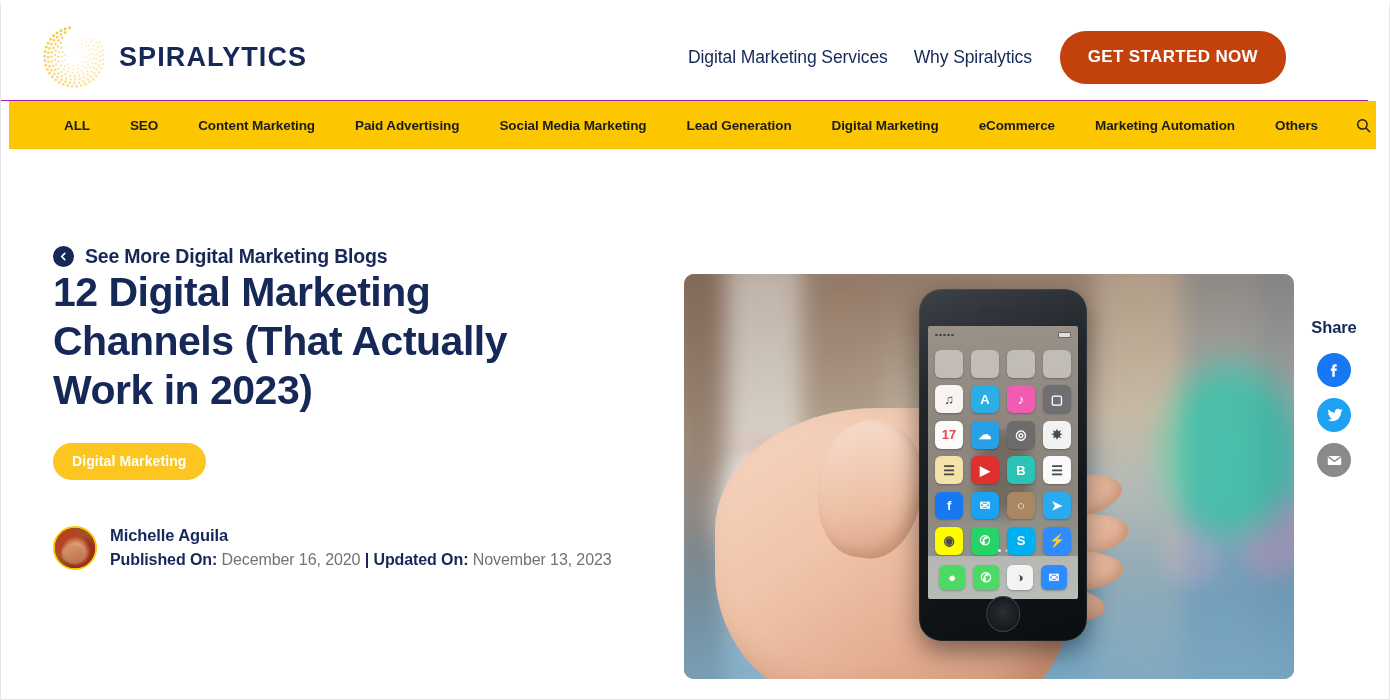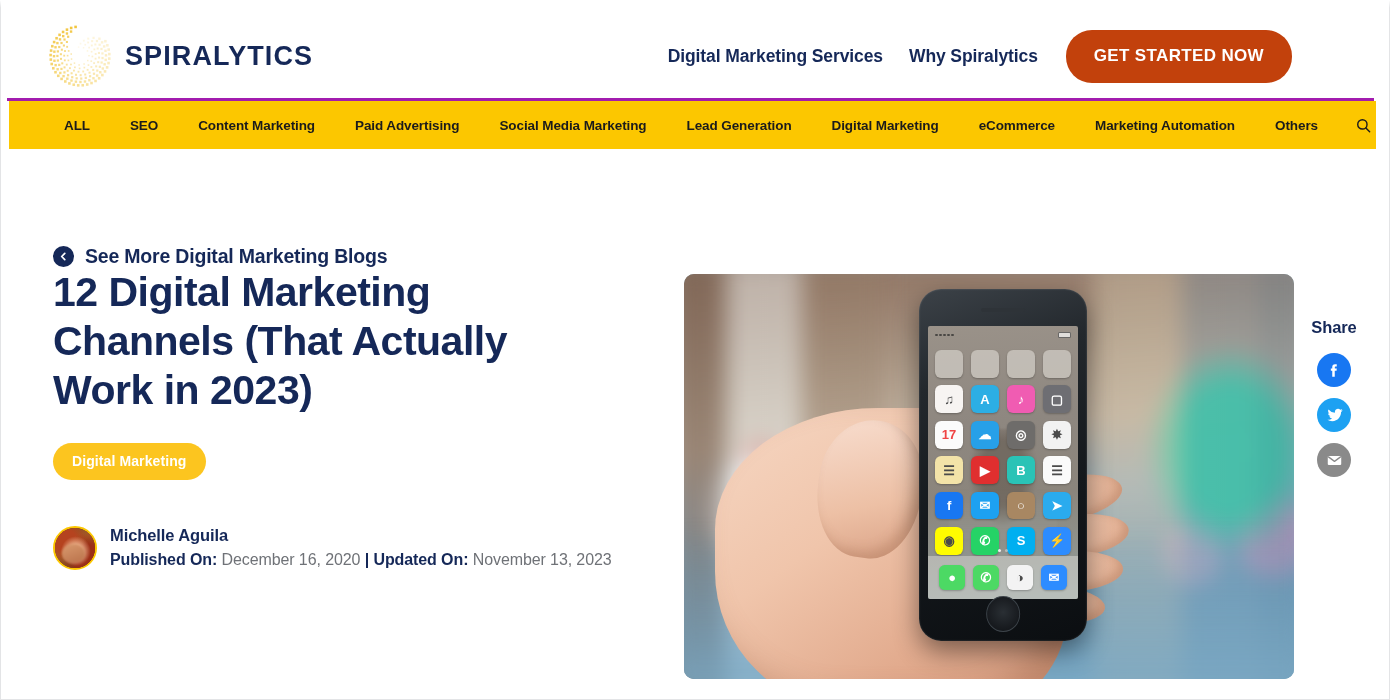--- a/index.html
+++ b/index.html
@@ -19,26 +19,26 @@
     background: #ffffff;
     border: 1px solid #e3e4e6;
     border-top-width: 8px;
     border-top-color: #ffffff;
     overflow: hidden;
   }
 
   
   .header {
     position: absolute;
-    left: 6px; top: 6px;
+    left: 0; top: 6px;
     width: 1367px; height: 87px;
     background: #ffffff;
     display: flex;
     align-items: center;
-    border-bottom: 3px solid #a21caf;
+    border-bottom: 1px solid #a21caf;
   }
 
   .brand {
     display: flex;
     align-items: center;
     margin-left: 42px;
     text-decoration: none;
     gap: 14px;
   }
 
@@ -61,21 +61,21 @@
   .header-nav {
     margin-left: auto;
     display: flex;
     align-items: center;
     gap: 26px;
     padding-right: 82px;
   }
 
   .header-link {
     font-size: 17.5px;
-    font-weight: 700;
+    font-weight: 400;
     color: #152858;
     text-decoration: none;
     white-space: nowrap;
     letter-spacing: -0.1px;
   }
 
   .cta-button {
     display: inline-flex;
     align-items: center;
     justify-content: center;

